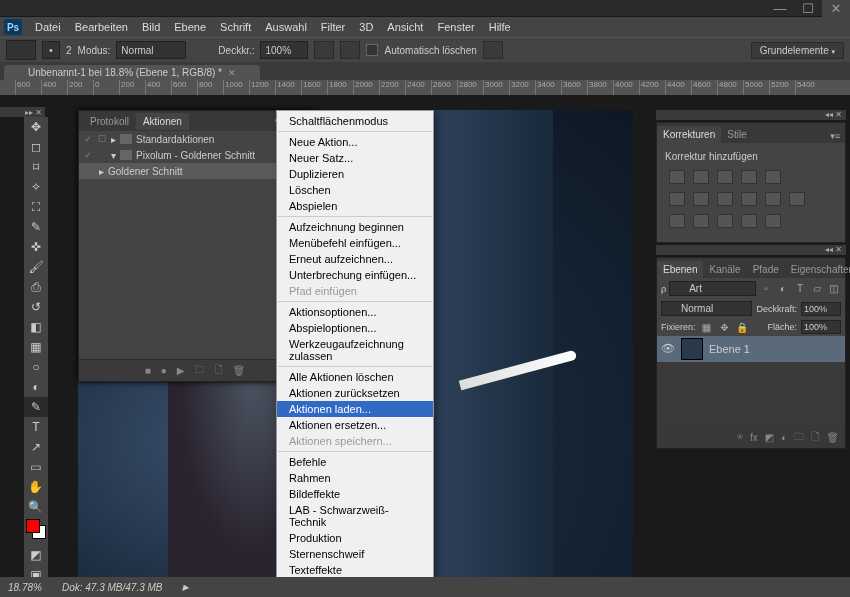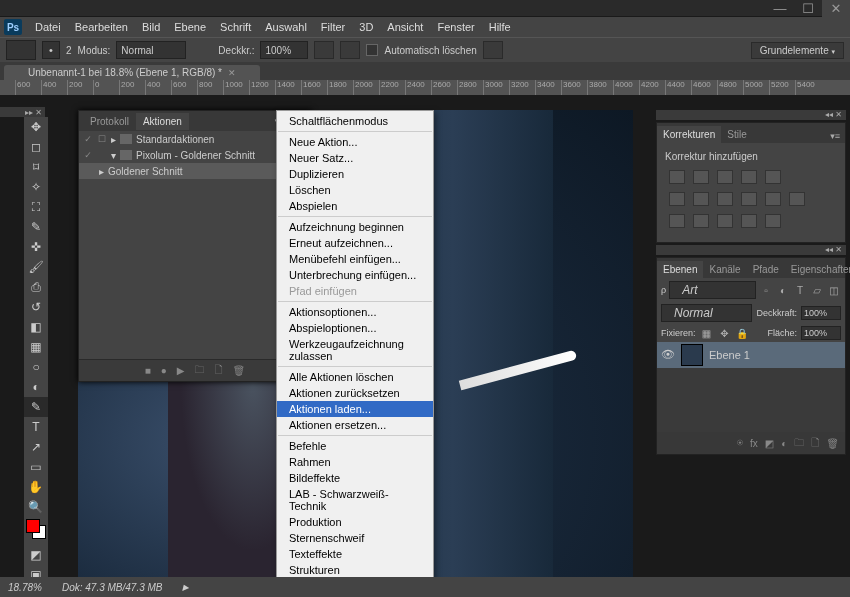--- a/index.html
+++ b/index.html
@@ -89,21 +89,21 @@
   .right { position:absolute; right:4px; top:15px; width:190px; display:flex; flex-direction:column; gap:2px;}
   .right-mini { height:10px; background:#3a3a3a; display:flex; justify-content:flex-end; padding-right:4px; font-size:8px; color:#aaa;}
   .rpanel { background:#444; border:1px solid #222;}
   .rpanel-tabs { display:flex; height:20px; background:#383838; font-size:10px; align-items:flex-end;}
   .rtab { padding:3px 6px; color:#999;}
   .rtab.active { background:#444; color:#ddd;}
   .adj-body { padding:6px 4px 10px 4px; font-size:10px;}
   .adj-icons { display:flex; flex-wrap:wrap; gap:8px; padding:4px 8px;}
   .adj-ic { width:16px; height:14px; background:#555; border:1px solid #333;}
   .lay-opts { display:flex; align-items:center; gap:3px; padding:3px 4px; font-size:9px;}
-  .lay-sel { background:#333; border:1px solid #222; font-size:12px; padding:1px 12px; flex:1;font-style:italic;}
+  .lay-sel { background:#333; border:1px solid #222; font-size:10px; padding:1px 19px; flex:1;}
   .mini-ic { width:14px; height:14px; color:#aaa; display:flex; align-items:center; justify-content:center; font-size:10px;}
   .lay-row2 { display:flex; align-items:center; gap:4px; padding:2px 4px; font-size:9px;}
   .lay-input { width:40px; background:#333; border:1px solid #222; color:#ccc; font-size:9px; padding:1px 2px;}
   .layer-list { background:#3a3a3a; min-height:90px;}
   .layer-item { display:flex; align-items:center; height:26px; background:#5a6a7a; padding:0 4px; gap:6px;}
   .eye { width:14px; height:14px; color:#ccc;}
   .thumb { width:22px; height:22px; background:#2a3a4d; border:1px solid #000;}
   .layer-footer { height:22px; background:#383838; display:flex; align-items:center; justify-content:flex-end; gap:7px; padding:0 6px; color:#888; font-size:10px;}
   
   
@@ -278,33 +278,34 @@
   <div class="ctxmenu" id="ctxmenu">
       <div class="ctx-item">Schaltflächenmodus</div>
       <div class="ctx-sep"></div>
       <div class="ctx-item">Neue Aktion...</div>
       <div class="ctx-item">Neuer Satz...</div>
       <div class="ctx-item">Duplizieren</div>
       <div class="ctx-item">Löschen</div>
       <div class="ctx-item">Abspielen</div>
       <div class="ctx-sep"></div>
       <div class="ctx-item">Aufzeichnung beginnen</div>
+      <div class="ctx-item">Menübefehl einfügen...</div>
       <div class="ctx-item">Erneut aufzeichnen...</div>
-      <div class="ctx-item">Menübefehl einfügen...</div>
       <div class="ctx-item">Unterbrechung einfügen...</div>
       <div class="ctx-item disabled">Pfad einfügen</div>
       <div class="ctx-sep"></div>
       <div class="ctx-item">Aktionsoptionen...</div>
       <div class="ctx-item">Abspieloptionen...</div>
       <div class="ctx-item">Werkzeugaufzeichnung zulassen</div>
       <div class="ctx-sep"></div>
       <div class="ctx-item">Alle Aktionen löschen</div>
       <div class="ctx-item">Aktionen zurücksetzen</div>
       <div class="ctx-item hover">Aktionen laden...</div>
       <div class="ctx-item">Aktionen ersetzen...</div>
+      <div class="ctx-item disabled">Aktionen speichern...</div>
       <div class="ctx-sep"></div>
       <div class="ctx-item">Befehle</div>
       <div class="ctx-item">Rahmen</div>
       <div class="ctx-item">Bildeffekte</div>
       <div class="ctx-item">LAB - Schwarzweiß-Technik</div>
       <div class="ctx-item">Produktion</div>
       <div class="ctx-item">Sternenschweif</div>
       <div class="ctx-item">Texteffekte</div>
       <div class="ctx-item">Strukturen</div>
       <div class="ctx-item">Videoaktionen</div>

